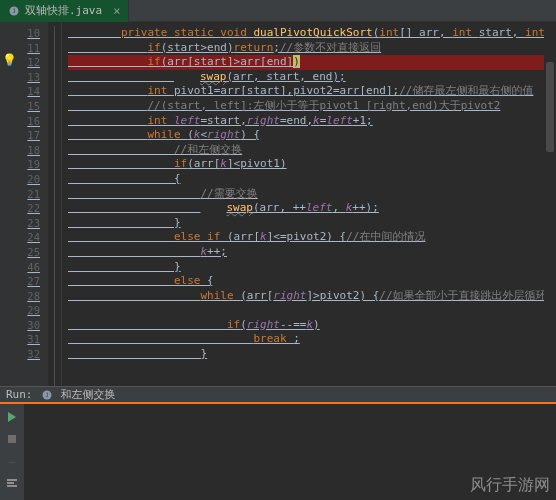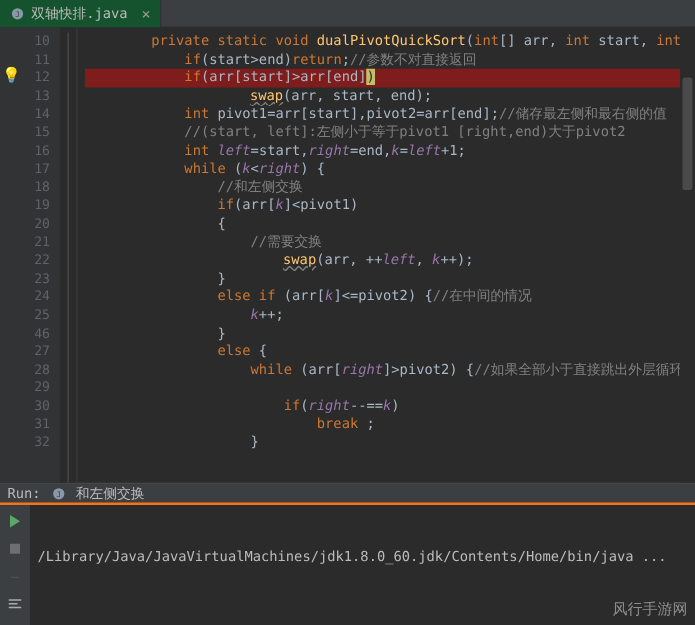--- a/index.html
+++ b/index.html
@@ -35,20 +35,21 @@
   width: 12px; height: 12px;
   display: inline-block;
 }
 .tab .java-icon svg { width: 12px; height: 12px; }
 .close-x { color: #999; font-size: 12px; margin-left: 6px; cursor: pointer; }
 .editor {
   display: flex;
   height: 364px;
   background: #2b2b2b;
   position: relative;
+  text-decoration: underline;
 }
 .gutter {
   width: 48px;
   background: #313335;
   color: #606366;
   text-align: right;
   padding-right: 8px;
   font-size: 10.5px;
   line-height: 14.6px;
   padding-top: 4px;
@@ -138,21 +139,21 @@
   padding: 4px 6px;
   font-size: 11px;
   line-height: 15px;
   color: #bbb;
   white-space: pre-wrap;
 }
 .watermark {
   position: absolute;
   right: 6px;
   bottom: 4px;
-  font-size: 12px;
+  font-size: 16px;
   color: rgba(220,220,220,0.55);
   font-family: sans-serif;
   pointer-events: none;
 }
 .vsep { color: #555; }
 </style>
 </head>
 <body>
 
 <div class="tabbar">
@@ -235,20 +236,19 @@
             <path d="M1 3h10M1 6h7M1 9h10" stroke="#aaa" stroke-width="1.3"></path>
           </svg>
       </div>
       <div class="tool">
         <svg width="12" height="12" viewBox="0 0 12 12">
             <path d="M6 1v8M3 6l3 3 3-3" stroke="#aaa" stroke-width="1.3" fill="none"></path>
           </svg>
       </div>
     </div>
     <div class="run-output">
-      <div>/Library/Java/JavaVirtualMachines/jdk1.8.0_60.jdk/Contents/Home/bin/java ...</div>
       
       
     </div>
   </div>
 </div>
 
 <div class="watermark">风行手游网</div>
 
 </body></html>

